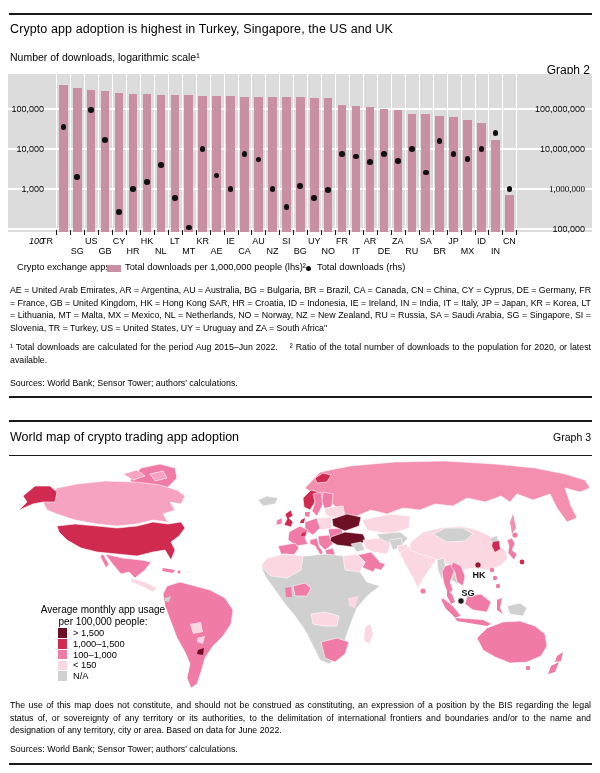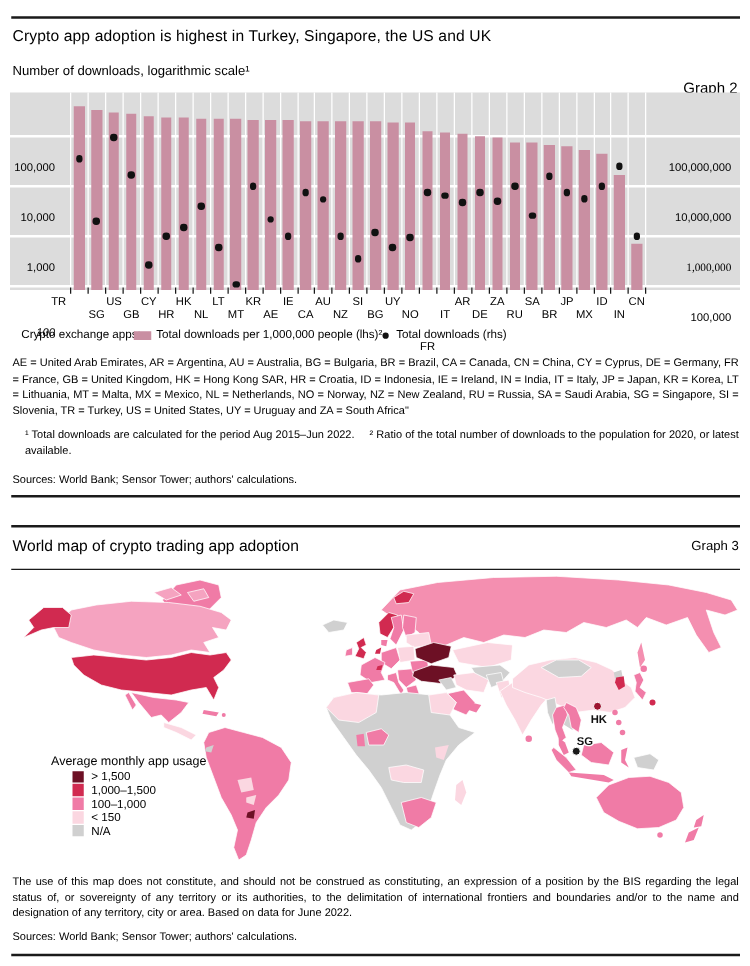--- a/index.html
+++ b/index.html
@@ -8,34 +8,34 @@
   .rule{position:absolute;left:9px;width:583px;background:#1a1a1a;}
   .g2-title{position:absolute;left:10px;top:22px;font-size:12.5px;font-weight:500;letter-spacing:.1px;}
   .g2-subrow{position:absolute;left:10px;right:10px;top:51px;font-size:10.5px;}
   .graph-label{position:absolute;right:0;top:0;font-size:12px;margin-top:12px;}
   
   #g2panel{position:absolute;left:8px;top:74px;width:584px;height:158px;background:#dcdcdc;}
   .gridline{position:absolute;left:0;width:100%;height:1.5px;background:#ffffff;}
   .sep{position:absolute;top:0;width:1px;height:100%;background:#ffffff;}
   .bar{position:absolute;}
   .dot{position:absolute;width:5.6px;height:5.6px;border-radius:50%;}
-  .ylab{position:absolute;font-size:9px;line-height:10px;margin-top:25px;}
+  .ylab{position:absolute;font-size:9px;line-height:10px;}
   .ylab.lhs{left:0;width:36px;text-align:right;}
   .ylab.rhs{left:520px;width:57px;text-align:right;}
   #g2xaxis{position:absolute;left:0;top:229px;width:600px;height:32px;}
   .tick{position:absolute;top:1px;width:1px;height:5px;background:#1a1a1a;}
   .xlab{position:absolute;width:20px;text-align:center;font-size:9px;}
   
   .g2-legend{position:absolute;left:0;top:262px;width:600px;height:14px;font-size:9.3px;}
   .g2-legend .item{position:absolute;top:0;}
   .swatch-bar{position:absolute;top:3px;width:14px;height:7px;}
   .swatch-dot{position:absolute;top:4px;width:5px;height:5px;border-radius:50%;}
   .smalltext{font-size:8.8px;line-height:12.6px;text-align:justify;}
   .abbr{position:absolute;left:10px;right:9px;top:284px;}
-  .fnote{position:absolute;left:20px;right:9px;top:341px;}
+  .fnote{position:absolute;left:10px;right:9px;top:341px;}
   .fngap{display:inline-block;width:12px;}
   .sources1{position:absolute;left:10px;top:378px;font-size:8.8px;}
   .g3-title{position:absolute;left:10px;top:430px;font-size:12.5px;font-weight:500;}
   .g3-label{position:absolute;right:9px;top:431px;font-size:10.5px;}
   
   #worldmap{position:absolute;left:5px;top:458px;}
   #worldmap path,#worldmap ellipse{stroke:#ffffff;stroke-width:0.6;}
   #worldmap .nostroke{stroke:none;}
   .mna{fill:#6d1025}.mhi{fill:#d12a50}.mmid{fill:#f07ba6}.msoft{fill:#f5a3c0}
   .mrus{fill:#f48fb0}.mlow{fill:#fbd7e1}.mgray{fill:#d0d0d0}
@@ -224,21 +224,21 @@
       <div class="xlab" style="left: 192.7px; top: 7px;">KR</div>
       <div class="xlab" style="left: 206.64px; top: 17px;">AE</div>
       <div class="xlab" style="left: 220.58px; top: 7px;">IE</div>
       <div class="xlab" style="left: 234.52px; top: 17px;">CA</div>
       <div class="xlab" style="left: 248.46px; top: 7px;">AU</div>
       <div class="xlab" style="left: 262.4px; top: 17px;">NZ</div>
       <div class="xlab" style="left: 276.34px; top: 7px;">SI</div>
       <div class="xlab" style="left: 290.28px; top: 17px;">BG</div>
       <div class="xlab" style="left: 304.22px; top: 7px;">UY</div>
       <div class="xlab" style="left: 318.16px; top: 17px;">NO</div>
-      <div class="xlab" style="left: 332.1px; top: 7px; margin-top: 36px;">FR</div>
+      <div class="xlab" style="left: 332.1px; top: 7px;">FR</div>
       <div class="xlab" style="left: 346.04px; top: 17px;">IT</div>
       <div class="xlab" style="left: 359.98px; top: 7px;">AR</div>
       <div class="xlab" style="left: 373.92px; top: 17px;">DE</div>
       <div class="xlab" style="left: 387.86px; top: 7px;">ZA</div>
       <div class="xlab" style="left: 401.8px; top: 17px;">RU</div>
       <div class="xlab" style="left: 415.74px; top: 7px;">SA</div>
       <div class="xlab" style="left: 429.68px; top: 17px;">BR</div>
       <div class="xlab" style="left: 443.62px; top: 7px;">JP</div>
       <div class="xlab" style="left: 457.56px; top: 17px;">MX</div>
       <div class="xlab" style="left: 471.5px; top: 7px;">ID</div>
@@ -357,20 +357,21 @@
     <path class="mmid nostroke" d="M546,208 L554,204 L550,214 L543,216 Z"></path>
 
     <circle cx="473" cy="107" r="3.2" fill="#9d1430" stroke="#fff" stroke-width="0.8"></circle>
     <text class="maplab" x="474" y="120" text-anchor="middle">HK</text>
     <circle cx="456" cy="143" r="3.2" fill="#1a1a1a" stroke="#fff" stroke-width="0.8"></circle>
     <text class="maplab" x="463" y="138" text-anchor="middle">SG</text>
   </svg>
 
   <div id="maplegend">
     <div class="mlt">Average monthly app usage</div>
+    <div class="mlt">per 100,000 people:</div>
     <div class="mlrow">
         <span class="mlsw" style="background: rgb(109, 16, 37);"></span>
         <span class="mll">&gt; 1,500</span>
       </div>
     <div class="mlrow">
         <span class="mlsw" style="background: rgb(209, 42, 80);"></span>
         <span class="mll">1,000–1,500</span>
       </div>
     <div class="mlrow">
         <span class="mlsw" style="background: rgb(240, 123, 166);"></span>

